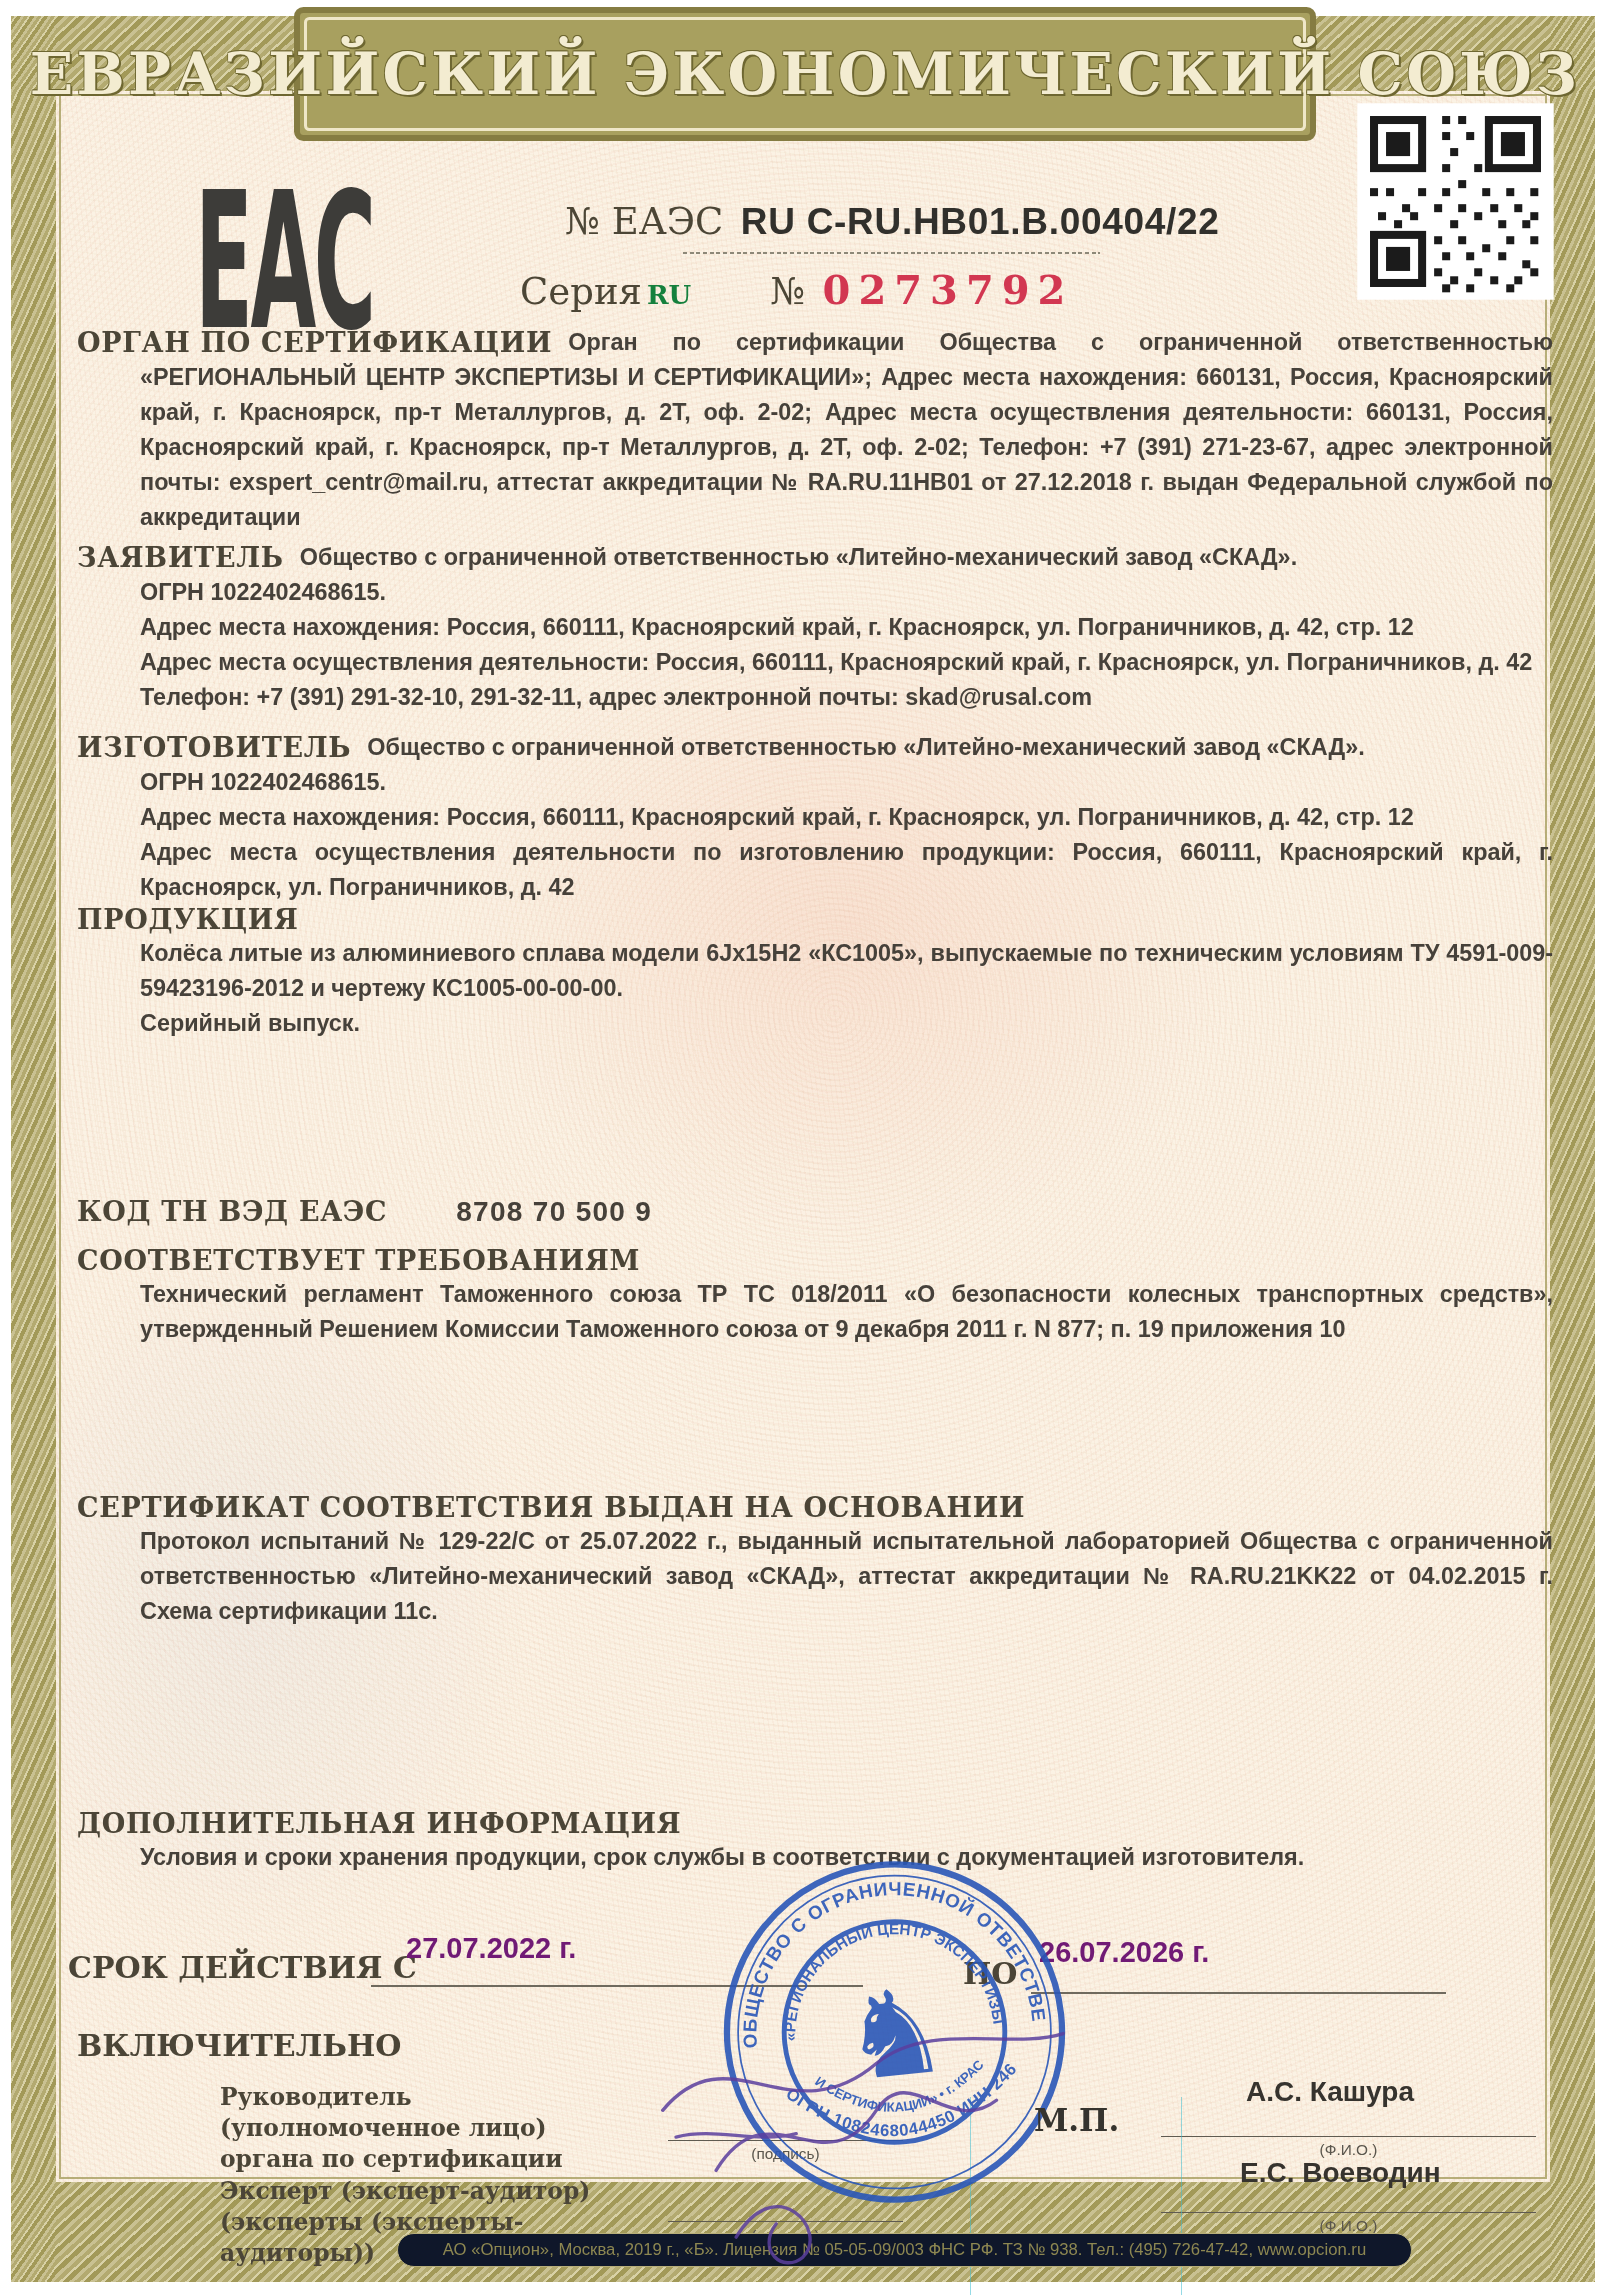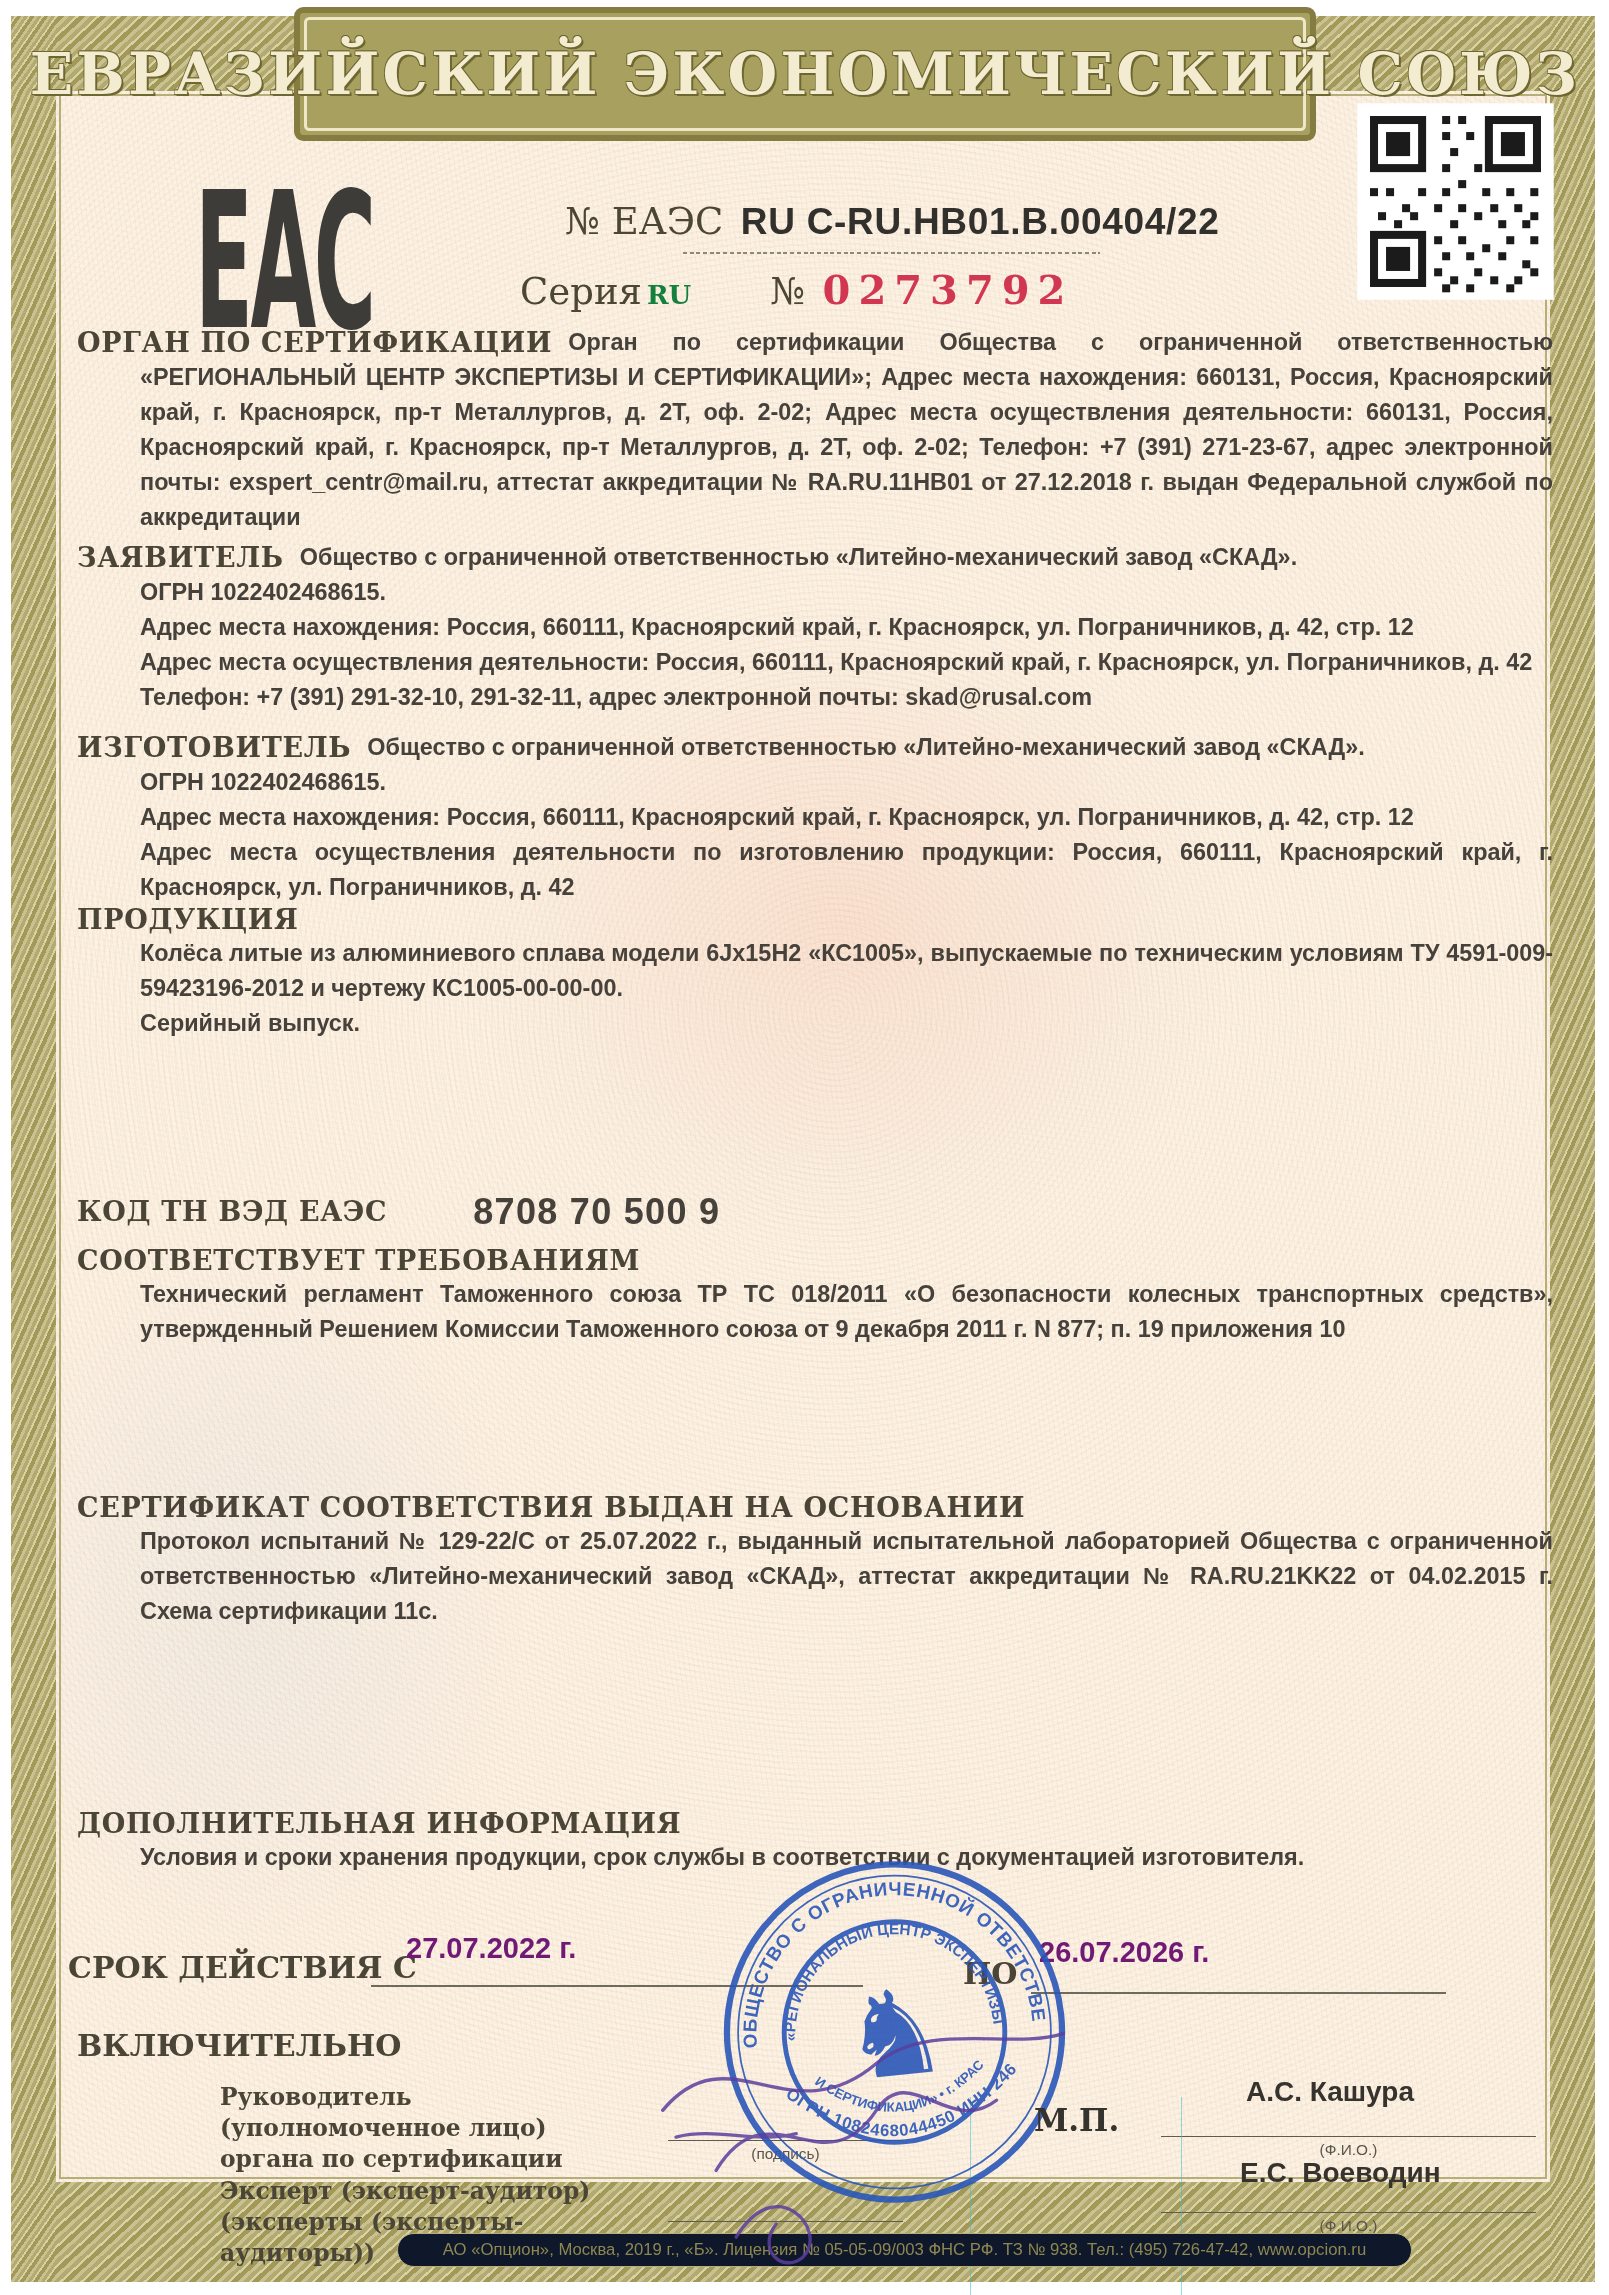--- a/index.html
+++ b/index.html
@@ -62,21 +62,21 @@
   .mt28{margin-top:18.7px;}
   .mt34{margin-top:23px;}
   #sec-org{top:325px;}
   #sec-applicant{top:540px;}
   #sec-manufacturer{top:730px;}
   #sec-product{top:903px;}
   #sec-tnved{top:1194px;}
   #sec-requirements{top:1244px;}
   #sec-basis{top:1491px;}
   #sec-additional{top:1807px;}
-  #tnved-code{display:inline-block;margin-left:70px;font-size:36px;letter-spacing:1.3px;}
+  #tnved-code{display:inline-block;margin-left:53px;font-size:28px;letter-spacing:1.3px;}
   
   .v-lbl{position:absolute;font-family:"DejaVu Serif",serif;font-weight:bold;font-size:30px;color:#4b4537;white-space:nowrap;}
   .v-date{position:absolute;font-size:29px;font-weight:bold;color:#701a75;white-space:nowrap;z-index:10;}
   .v-line{position:absolute;height:2px;background:#6f6a5e;}
   #v-from-label{left:68px;top:1950px;}
   #v-from-date{left:406px;top:1932px;}
   #v-line1{left:371px;top:1985px;width:492px;}
   #v-po{left:963px;top:1956px;}
   #v-to-date{left:1039px;top:1936px;}
   #v-line2{left:1031px;top:1992px;width:415px;}

